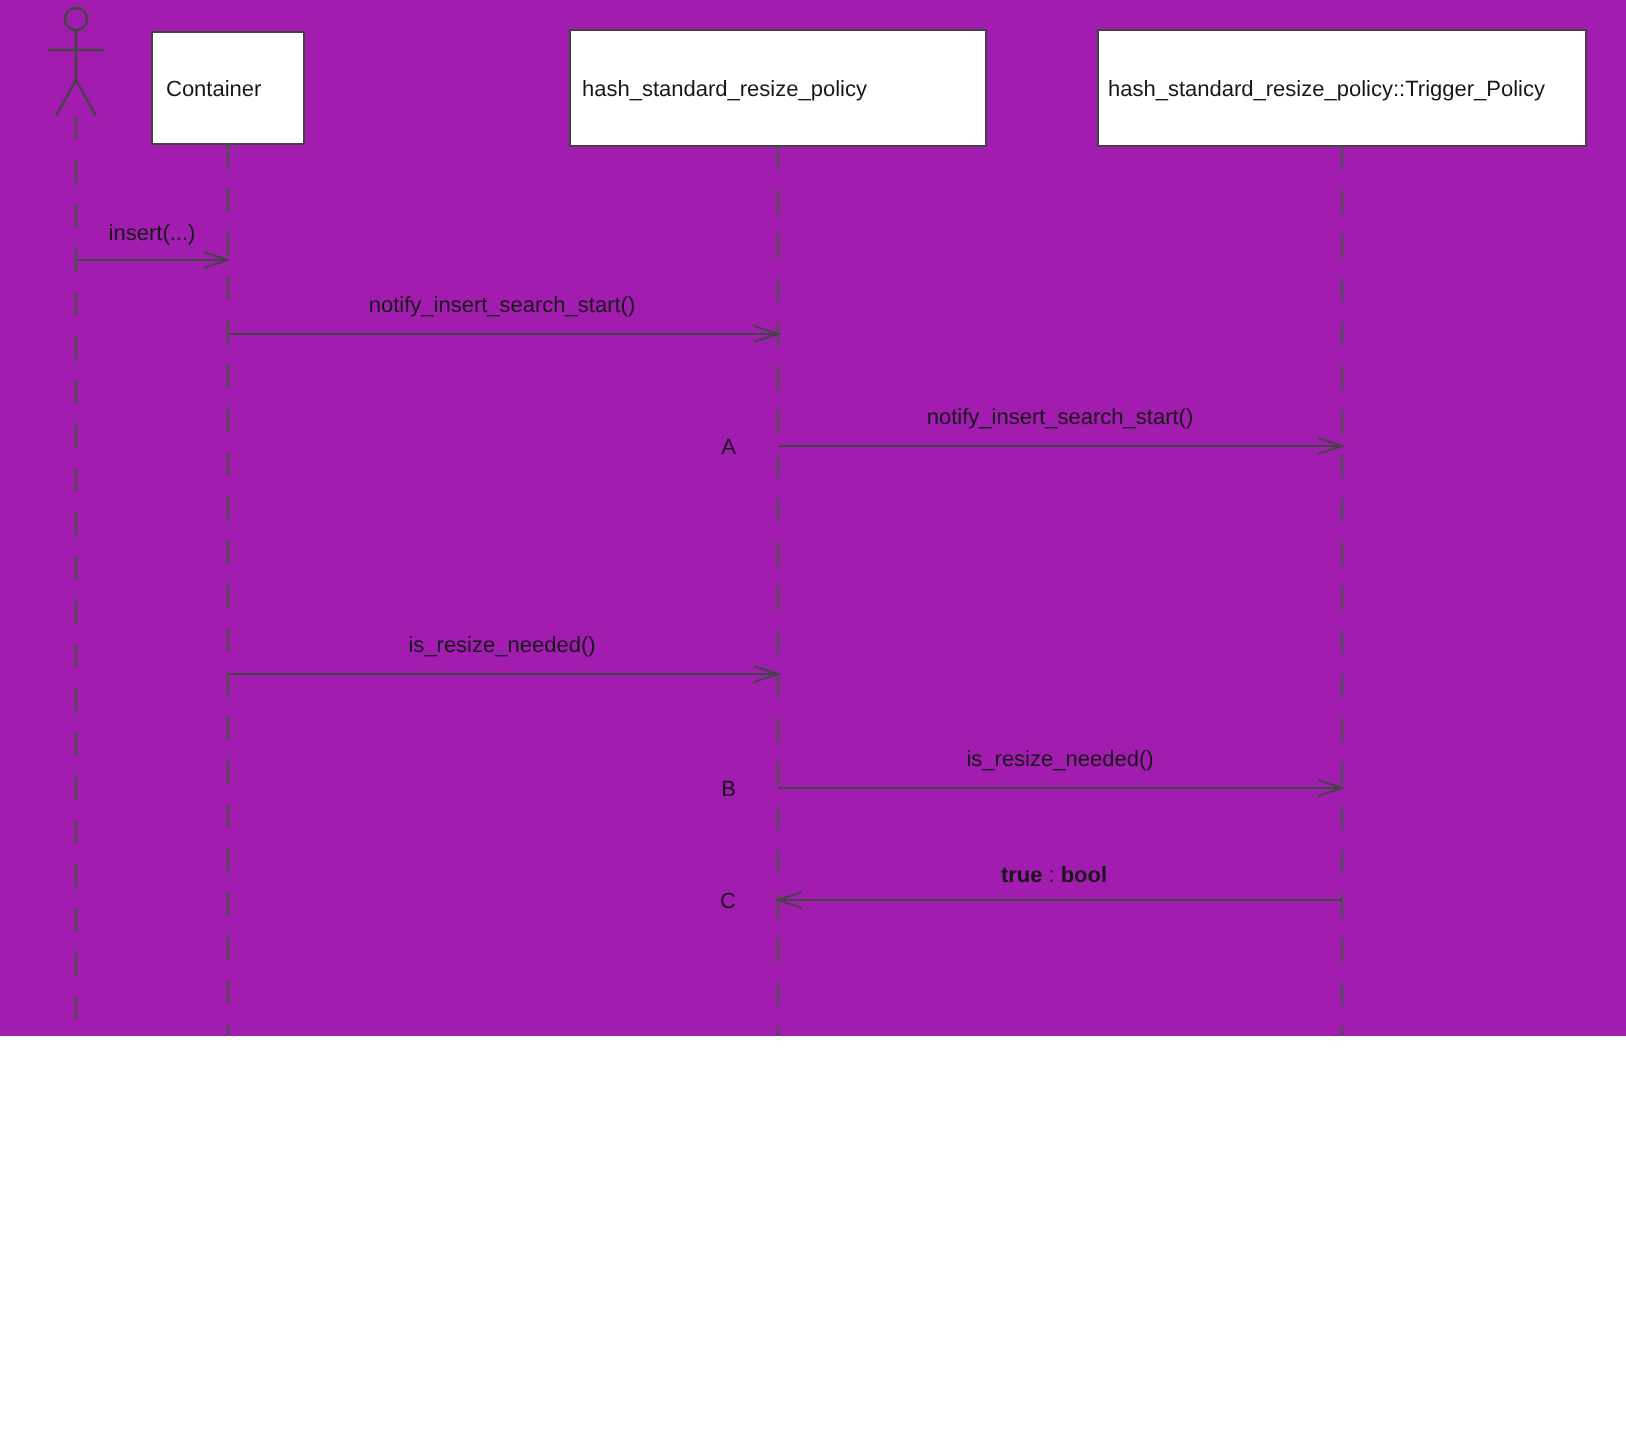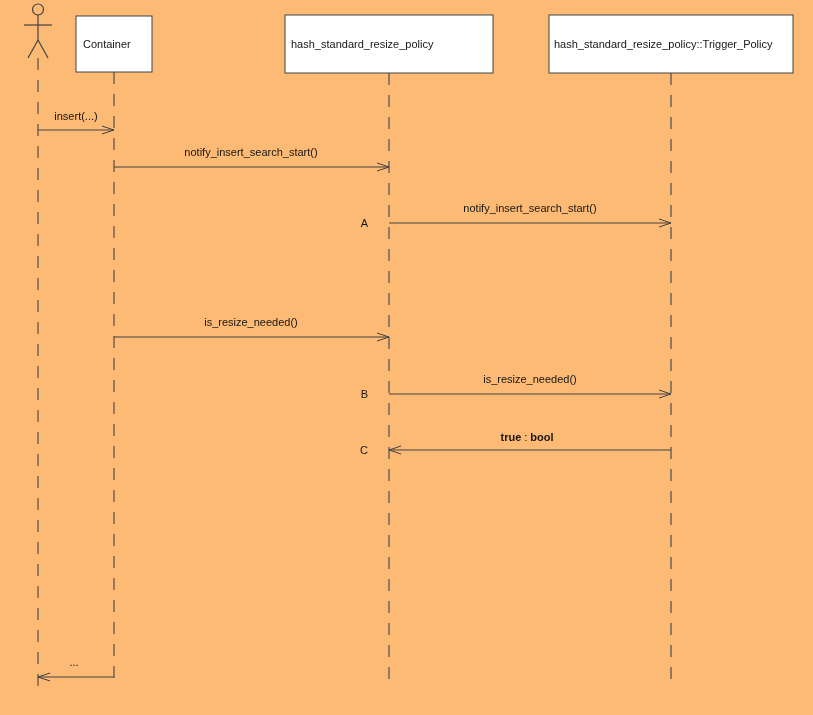--- a/index.html
+++ b/index.html
@@ -1,20 +1,20 @@
 <!DOCTYPE html>
 <html><head>
 <meta charset="utf-8">
 <style>
   html, body { margin: 0; padding: 0; background: #ffffff; }
   .canvas {
     position: relative;
     width: 813px;
-    height: 715px;
-    background: #fdba74;
+    height: 518px;
+    background: #a21caf;
     overflow: hidden;
   }
   svg { display: block; }
   svg text {
     font-family: "Liberation Sans", "DejaVu Sans", sans-serif;
     font-size: 11px;
     fill: #161616;
   }
   .object-box { fill: #ffffff; stroke: #434343; stroke-width: 1; }
   .object-label { text-anchor: start; }

